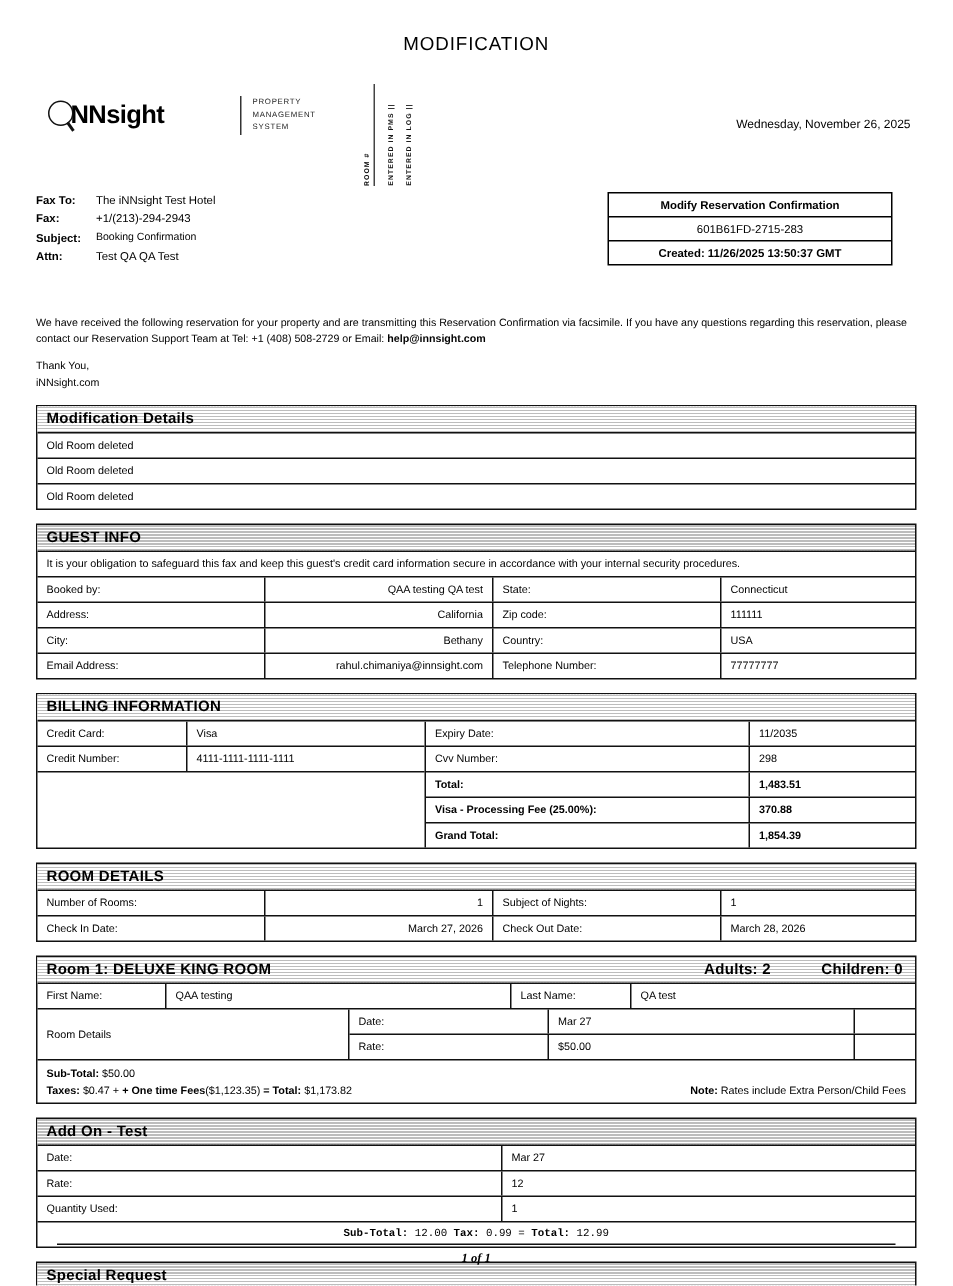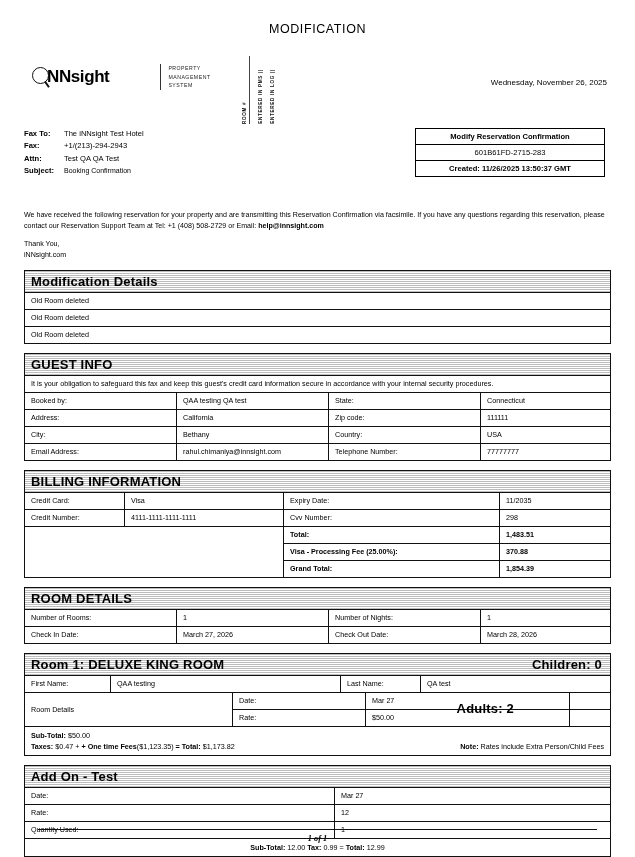--- a/index.html
+++ b/index.html
@@ -134,21 +134,21 @@
   .fax-block .k {
     font-weight: bold;
     width: 40px;
     flex: none;
   }
   .fax-block .v { }
   .fax-block .row.small .v { font-size: 7px; }
 
   .conf-box {
     position: absolute;
-    right: 6px;
+    right: 16px;
     top: 0px;
     width: 188px;
     border: 1.4px solid #000;
     font-size: 7.6px;
     text-align: center;
     background: #fff;
   }
   .conf-box .cell {
     padding: 3px 2px;
   }
@@ -169,56 +169,55 @@
   .sec {
     border: 1.3px solid #111;
     margin-top: 9px;
     background: #fff;
   }
   .sec-hd {
     background-image:
       repeating-linear-gradient(0deg, #bdbdbd 0px, #bdbdbd 1px, #fff 1px, #fff 2px),
       repeating-linear-gradient(90deg, #bdbdbd 0px, #bdbdbd 1px, #fff 1px, #fff 2px);
     background-color: #e8e8e8;
-    font-size: 13px;
+    font-size: 10px;
     font-weight: bold;
     padding: 3px 6px;
     letter-spacing: 0.2px;
     border-bottom: 1.2px solid #111;
     position: relative;
   }
   .sec-hd .right {
     position: absolute;
     right: 8px;
     top: 3px;
   }
   .sec-hd .right2 {
     position: absolute;
     right: 96px;
     top: 3px;
-    margin-top: 44px;
   }
 
   .r {
     display: flex;
     border-bottom: 1.1px solid #111;
     font-size: 7.2px;
   }
   .r:last-child { border-bottom: none; }
   .c {
     padding: 3.5px 6px;
     border-right: 1.1px solid #111;
     box-sizing: border-box;
     min-height: 9px;
   }
   .c:last-child { border-right: none; }
   .c.b { font-weight: bold; }
 
   .w-lbl { width: 152px; flex: none; }
-  .w-val { width: 152px; flex: none; }
+  .w-val { width: 152px; flex: none; text-align: right; }
   .w-lbl2 { width: 152px; flex: none; }
   .w-val2 { flex: 1 1 auto; }
 
   .note-row {
     font-size: 7.2px;
     padding: 3.5px 6px;
     border-bottom: 1.1px solid #111;
   }
 
   
@@ -262,20 +261,21 @@
   .totals-left { flex: 1 1 auto; }
   .totals-right { text-align: right; align-self: flex-end; }
   .totals-row b { font-weight: bold; }
 
   .addon-r .c:first-child { width: 310px; flex: none; }
   .addon-r .c:last-child { flex: 1 1 auto; border-right: none; }
   .addon-total {
     text-align: center;
     font-size: 7.2px;
     padding: 4px 6px;
+    font-family: Liberation Mono, monospace;
   }
 
   .footer {
     position: absolute;
     left: 38px;
     right: 38px;
     bottom: 14px;
     border-top: 1.3px solid #111;
     text-align: center;
     font-size: 8.4px;
@@ -316,27 +316,27 @@
   <div class="mid">
     <div class="fax-block">
       <div class="row">
         <div class="k">Fax To:</div>
         <div class="v">The iNNsight Test Hotel</div>
       </div>
       <div class="row">
         <div class="k">Fax:</div>
         <div class="v">+1/(213)-294-2943</div>
       </div>
+      <div class="row small">
+        <div class="k">Subject:</div>
+        <div class="v">Booking Confirmation</div>
+      </div>
       <div class="row">
         <div class="k">Attn:</div>
         <div class="v">Test QA QA Test</div>
-      </div>
-      <div class="row small">
-        <div class="k">Subject:</div>
-        <div class="v">Booking Confirmation</div>
       </div>
     </div>
 
     <div class="conf-box">
       <div class="cell b">Modify Reservation Confirmation</div>
       <div class="cell sep">601B61FD-2715-283</div>
       <div class="cell b sep">Created: 11/26/2025 13:50:37 GMT</div>
     </div>
   </div>
 
@@ -425,21 +425,21 @@
         </div>
       </div>
     </div>
   </div>
 
   <div class="sec">
     <div class="sec-hd">ROOM DETAILS</div>
     <div class="r">
       <div class="c w-lbl">Number of Rooms:</div>
       <div class="c w-val">1</div>
-      <div class="c w-lbl2">Number of Nights:</div>
+      <div class="c w-lbl2">Subject of Nights:</div>
       <div class="c w-val2">1</div>
     </div>
     <div class="r">
       <div class="c w-lbl">Check In Date:</div>
       <div class="c w-val">March 27, 2026</div>
       <div class="c w-lbl2">Check Out Date:</div>
       <div class="c w-val2">March 28, 2026</div>
     </div>
   </div>
 

